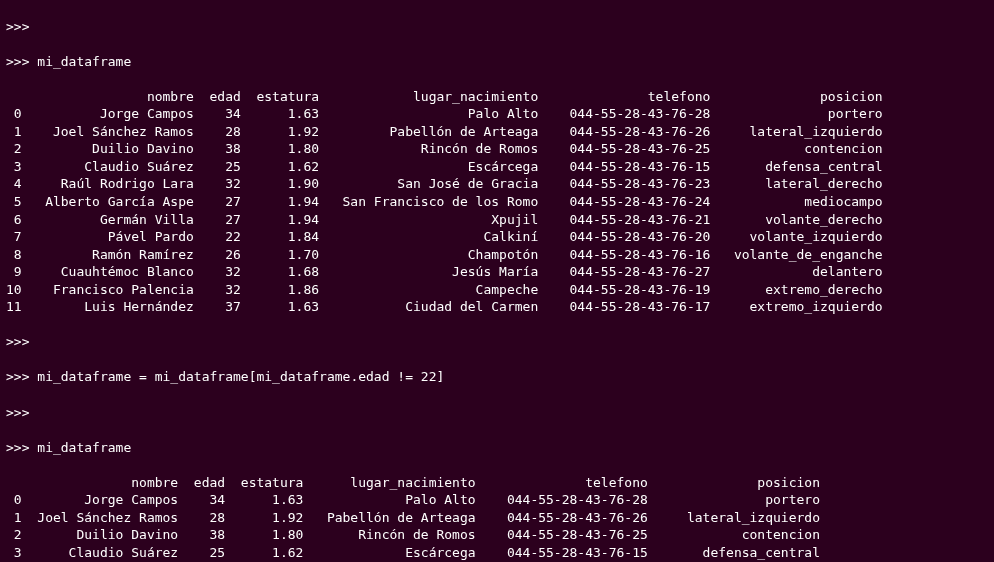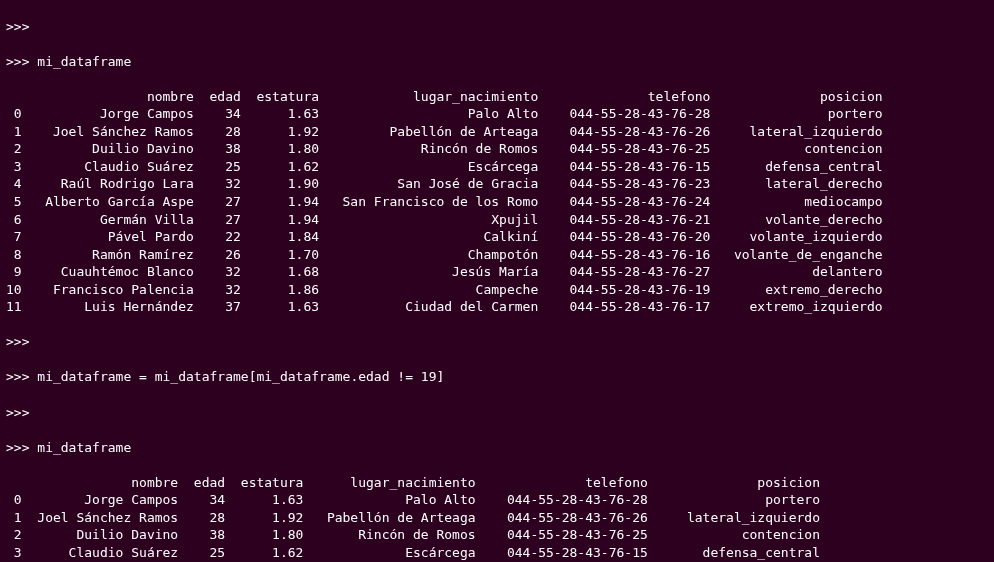--- a/index.html
+++ b/index.html
@@ -21,19 +21,19 @@
   .line { white-space: pre; }
 </style>
 </head>
 <body>
 
 <div class="terminal">
 <div class="line"><span>&gt;&gt;&gt;</span></div>
 <div class="line"><span>&gt;&gt;&gt;</span> <span>mi_dataframe</span></div>
 <div id="out1"><div class="line">                  nombre  edad  estatura            lugar_nacimiento              telefono              posicion</div><div class="line"> 0          Jorge Campos    34      1.63                   Palo Alto    044-55-28-43-76-28               portero</div><div class="line"> 1    Joel Sánchez Ramos    28      1.92         Pabellón de Arteaga    044-55-28-43-76-26     lateral_izquierdo</div><div class="line"> 2         Duilio Davino    38      1.80             Rincón de Romos    044-55-28-43-76-25            contencion</div><div class="line"> 3        Claudio Suárez    25      1.62                   Escárcega    044-55-28-43-76-15       defensa_central</div><div class="line"> 4     Raúl Rodrigo Lara    32      1.90          San José de Gracia    044-55-28-43-76-23       lateral_derecho</div><div class="line"> 5   Alberto García Aspe    27      1.94   San Francisco de los Romo    044-55-28-43-76-24            mediocampo</div><div class="line"> 6          Germán Villa    27      1.94                      Xpujil    044-55-28-43-76-21       volante_derecho</div><div class="line"> 7           Pável Pardo    22      1.84                     Calkiní    044-55-28-43-76-20     volante_izquierdo</div><div class="line"> 8         Ramón Ramírez    26      1.70                   Champotón    044-55-28-43-76-16   volante_de_enganche</div><div class="line"> 9     Cuauhtémoc Blanco    32      1.68                 Jesús María    044-55-28-43-76-27             delantero</div><div class="line">10    Francisco Palencia    32      1.86                    Campeche    044-55-28-43-76-19       extremo_derecho</div><div class="line">11        Luis Hernández    37      1.63           Ciudad del Carmen    044-55-28-43-76-17     extremo_izquierdo</div></div>
 <div class="line"><span>&gt;&gt;&gt;</span></div>
-<div class="line"><span>&gt;&gt;&gt;</span> <span>mi_dataframe = mi_dataframe[mi_dataframe.edad != 19]</span></div>
+<div class="line"><span>&gt;&gt;&gt;</span> <span>mi_dataframe = mi_dataframe[mi_dataframe.edad != 22]</span></div>
 <div class="line"><span>&gt;&gt;&gt;</span></div>
 <div class="line"><span>&gt;&gt;&gt;</span> <span>mi_dataframe</span></div>
 <div id="out2"><div class="line">                nombre  edad  estatura      lugar_nacimiento              telefono              posicion</div><div class="line"> 0        Jorge Campos    34      1.63             Palo Alto    044-55-28-43-76-28               portero</div><div class="line"> 1  Joel Sánchez Ramos    28      1.92   Pabellón de Arteaga    044-55-28-43-76-26     lateral_izquierdo</div><div class="line"> 2       Duilio Davino    38      1.80       Rincón de Romos    044-55-28-43-76-25            contencion</div><div class="line"> 3      Claudio Suárez    25      1.62             Escárcega    044-55-28-43-76-15       defensa_central</div><div class="line"> 4   Raúl Rodrigo Lara    32      1.90    San José de Gracia    044-55-28-43-76-23       lateral_derecho</div></div>
 
 
 </div>
 
 </body></html>

